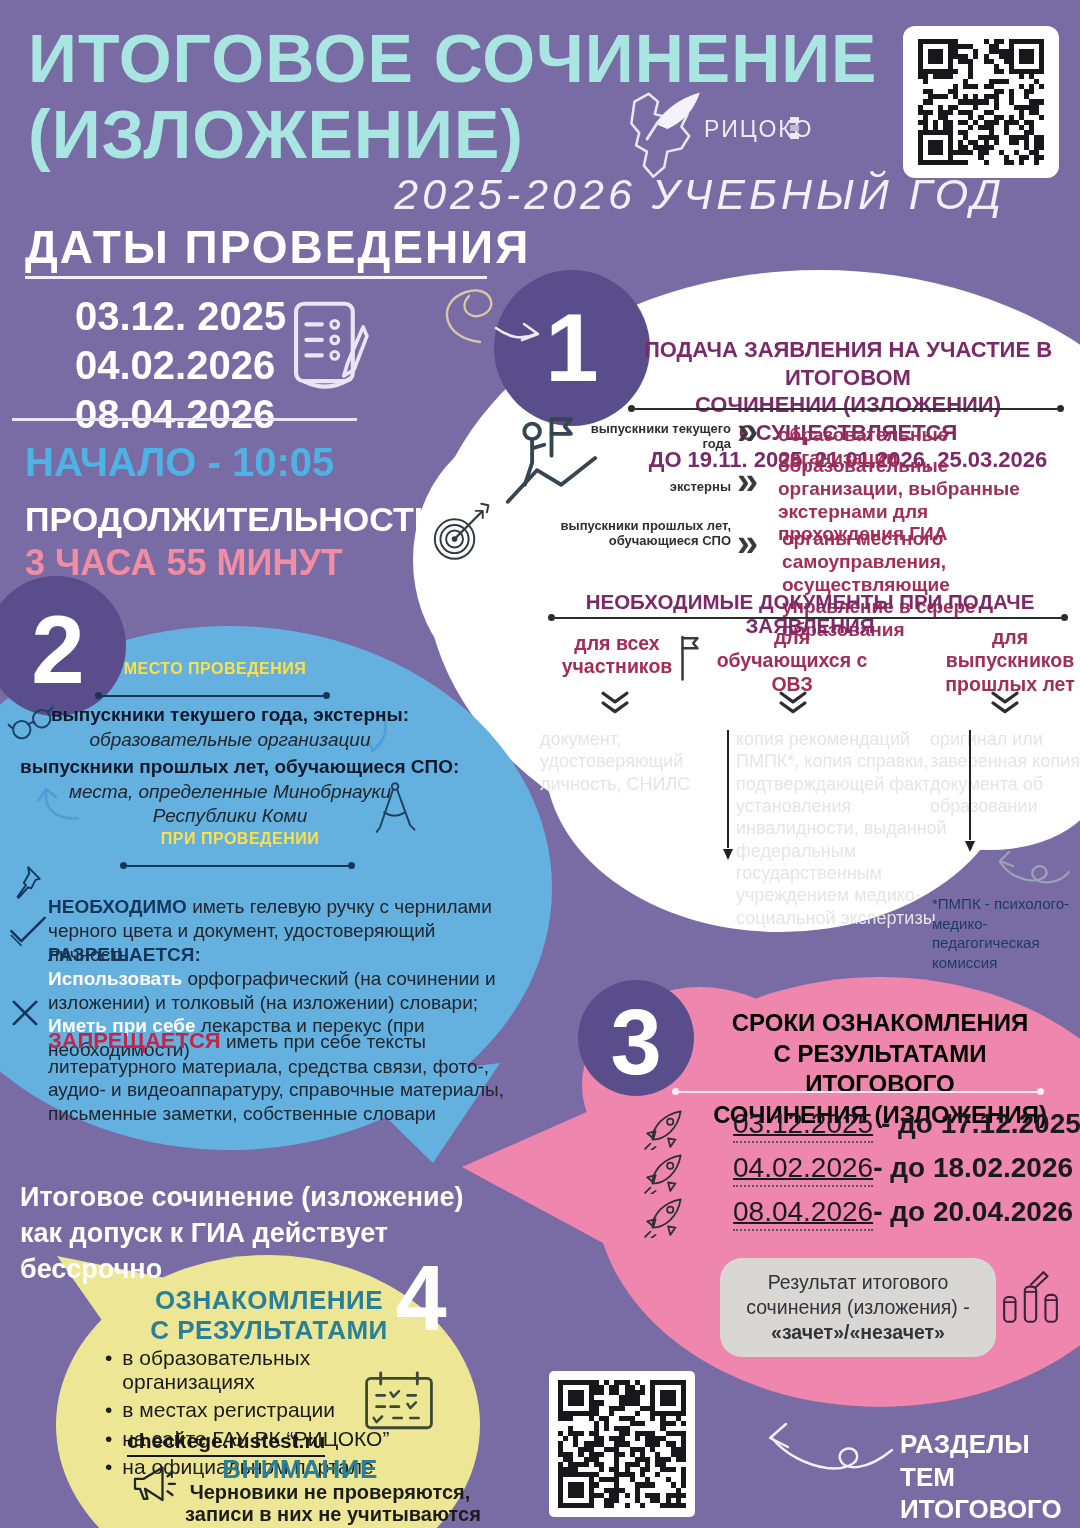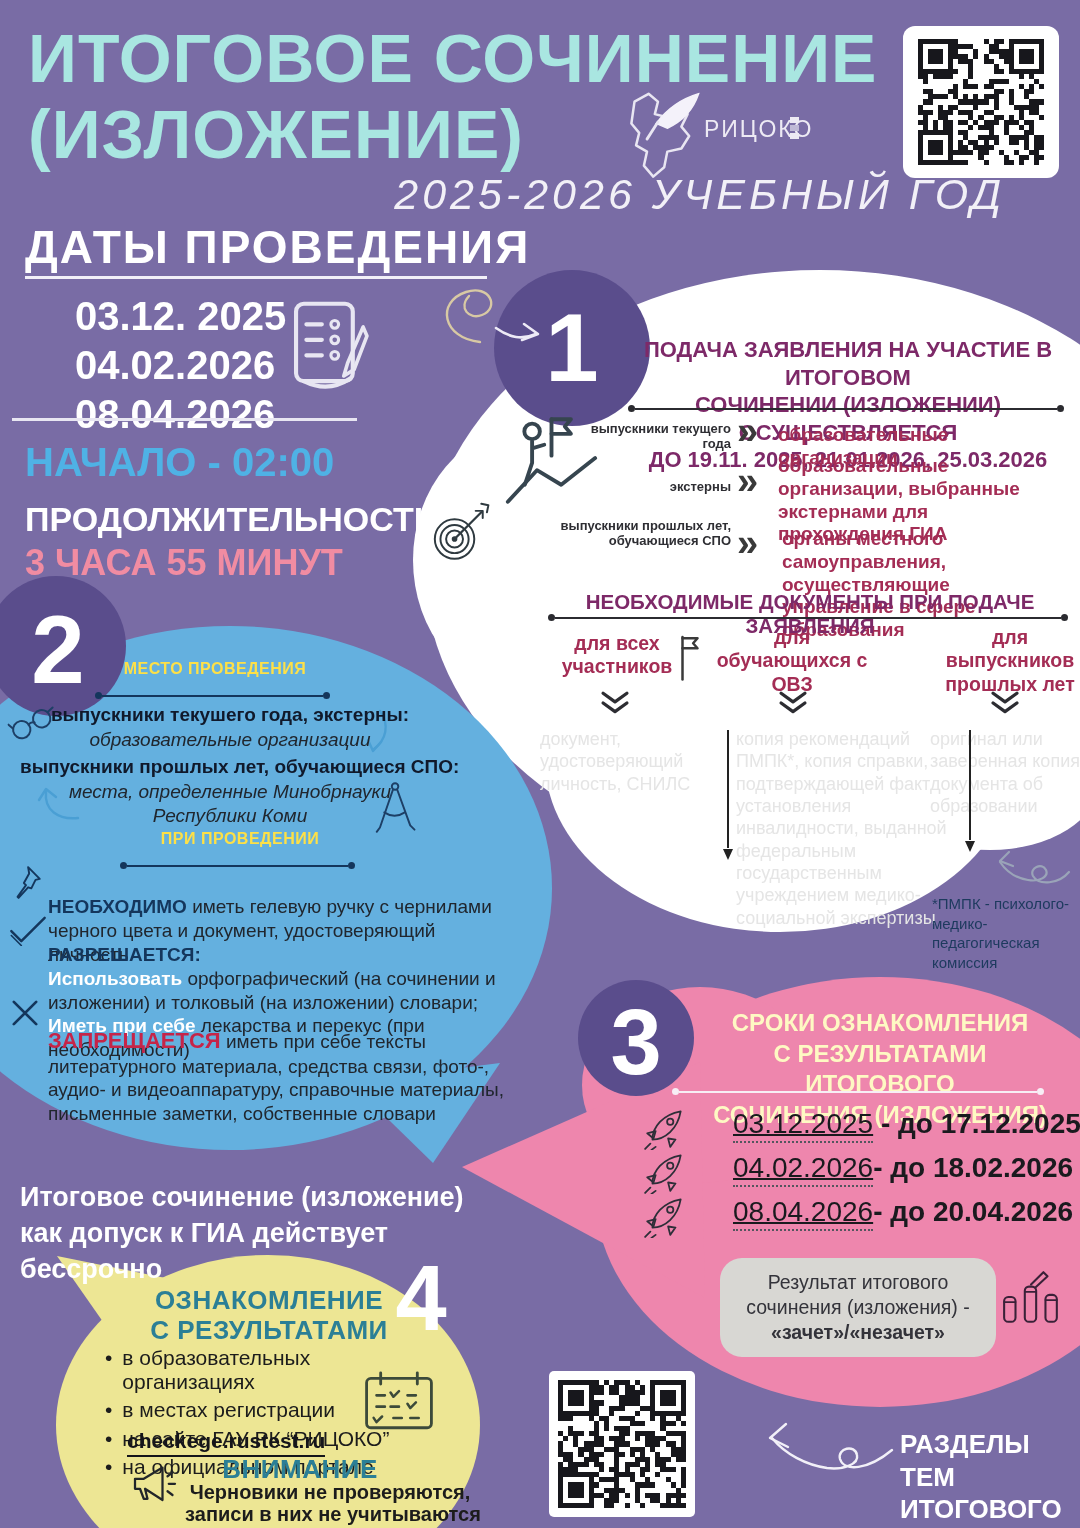--- a/index.html
+++ b/index.html
@@ -28,21 +28,21 @@
   .docshead{font-size:20.5px;font-weight:bold;color:#7D2968;text-align:center;}
   .colhead{font-size:19.5px;font-weight:bold;color:#A42D55;text-align:center;line-height:1.2;}
   .colbody{font-size:18px;color:#e5e5e5;text-align:left;line-height:1.24;}
   .footnote{font-size:15px;color:#1D3A5E;font-weight:500;line-height:1.3;}
   .s2head{font-size:16px;font-weight:bold;color:#fde047;text-align:center;letter-spacing:.5px;}
   .venueb{font-size:19px;font-weight:bold;color:#10192B;text-align:center;white-space:nowrap;}
   .venuei{font-size:19px;font-style:italic;color:#20262E;text-align:center;line-height:1.25;}
   .rules{font-size:19px;color:#20262E;line-height:1.25;margin-top:27px;}
   .rules p{margin:0;}
   .notegia{font-size:27px;font-weight:bold;color:#fff;line-height:1.33;margin-top:28px;}
-  .s3title{font-size:24px;font-weight:bold;color:#fef9c3;text-align:center;line-height:1.28;}
+  .s3title{font-size:24px;font-weight:bold;color:#000000;text-align:center;line-height:1.28;}
   .s3row{font-size:28px;color:#1A1A1E;white-space:nowrap;}
   .s3row .date{font-weight:500;text-decoration:underline;text-decoration-thickness:1.5px;
     border-bottom:2px dotted #55555E;padding-bottom:2px;margin-left:33px;}
   .s3row .until{font-weight:bold;}
   .resultbox{background:#D8D7D3;border-radius:22px;text-align:center;
     font-size:19.5px;color:#33333A;line-height:1.28;padding:12px 10px;}
   .s4head{font-size:26px;font-weight:bold;color:#2B7F96;text-align:center;letter-spacing:.5px;}
   .bullets{font-size:21px;color:#1C1C1C;line-height:1.12;}
   .bullets .bi{display:flex;gap:10px;margin-bottom:5px;}
   .bullets .dot{flex:0 0 auto;font-size:21px;}
@@ -141,21 +141,21 @@
     <rect class="ic" x="5" y="3" width="22" height="30" rx="3" stroke="#E8E6F2" stroke-width="1.6"></rect>
     <path class="ic" d="M9 11h6M9 17h6M9 23h6" stroke="#E8E6F2" stroke-width="1.6"></path>
     <circle class="ic" cx="20" cy="11" r="1.5" stroke="#E8E6F2" stroke-width="1.2"></circle>
     <circle class="ic" cx="20" cy="17" r="1.5" stroke="#E8E6F2" stroke-width="1.2"></circle>
     <circle class="ic" cx="20" cy="23" r="1.5" stroke="#E8E6F2" stroke-width="1.2"></circle>
     <path class="ic" d="M31 12L25 26l-1.5 5 4-2.5 5-13z" stroke="#E8E6F2" stroke-width="1.4"></path>
     <path class="ic" d="M8 33c6 3 12 3 18-1" stroke="#E8E6F2" stroke-width="1.6"></path>
   </svg>
 
   <div class="abs" style="left:12px;top:418px;width:345px;height:2.5px;background:#E8E6F2"></div>
-  <div class="abs b" style="left:25px;top:440px;font-size:40px;color:#4FB2E5">НАЧАЛО - 02:00</div>
+  <div class="abs b" style="left:25px;top:440px;font-size:40px;color:#4FB2E5">НАЧАЛО - 10:05</div>
   <div class="abs b white" style="left:25px;top:500px;font-size:34px">ПРОДОЛЖИТЕЛЬНОСТЬ -</div>
   <div class="abs b" style="left:25px;top:542px;font-size:36px;color:#F18CA2">3 ЧАСА 55 МИНУТ</div>
 
   <div class="abs num" style="left:510px;top:288px;width:124px;font-size:96px;line-height:120px">1</div>
 
   <div class="abs s1title" style="left:622px;top:336px;width:452px">
     <div>ПОДАЧА ЗАЯВЛЕНИЯ НА УЧАСТИЕ В ИТОГОВОМ</div>
     <div>СОЧИНЕНИИ (ИЗЛОЖЕНИИ) ОСУЩЕСТВЛЯЕТСЯ</div>
     <div>ДО 19.11. 2025, 21.01.2026, 25.03.2026</div>
   </div>

